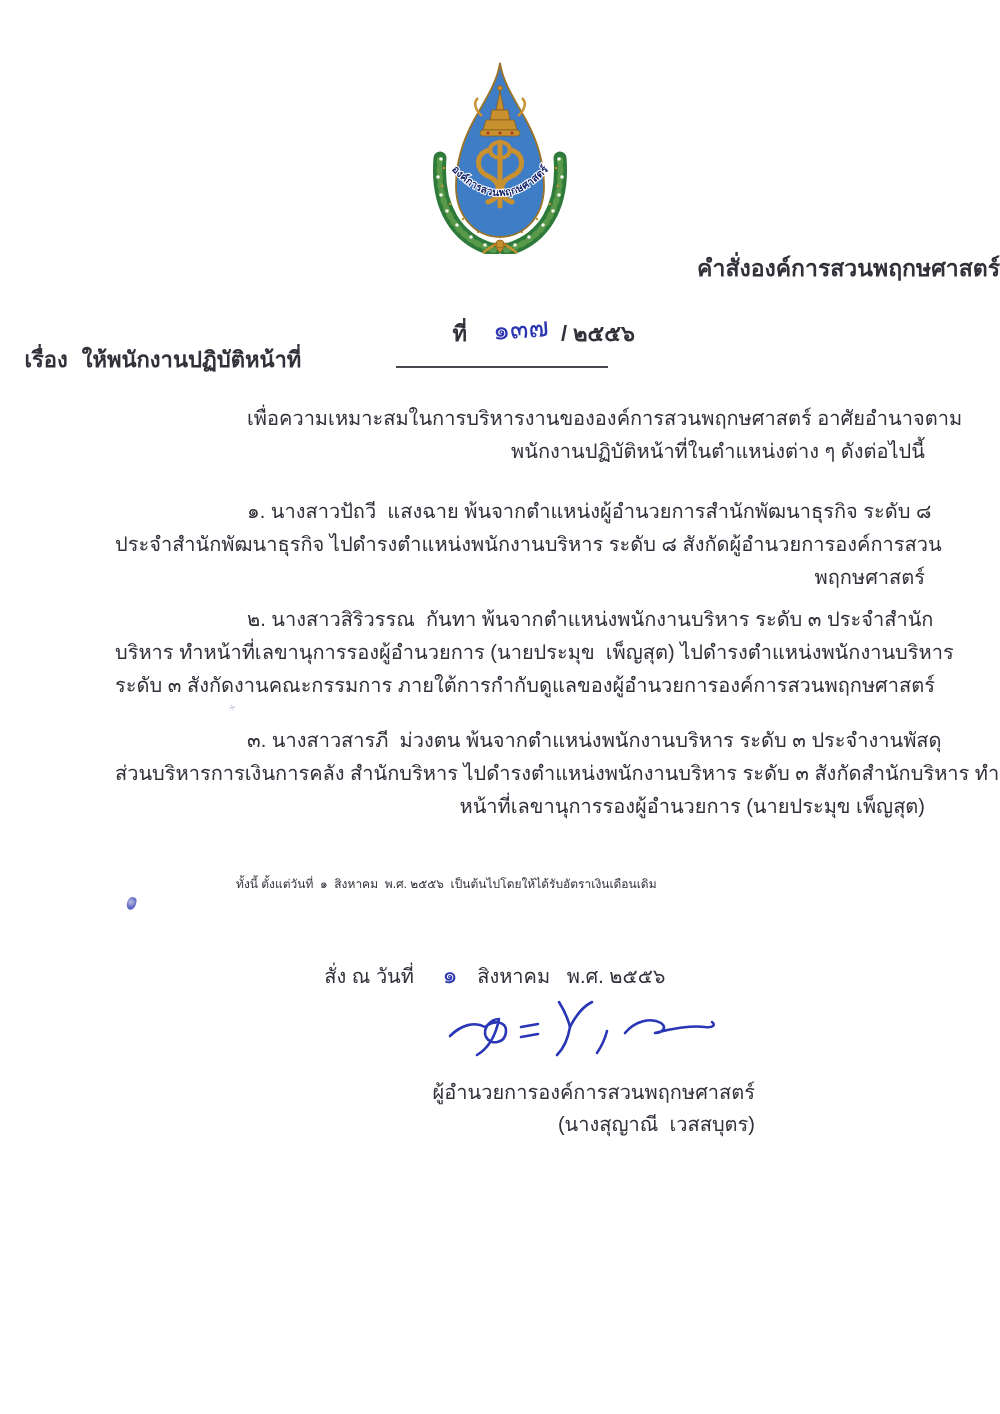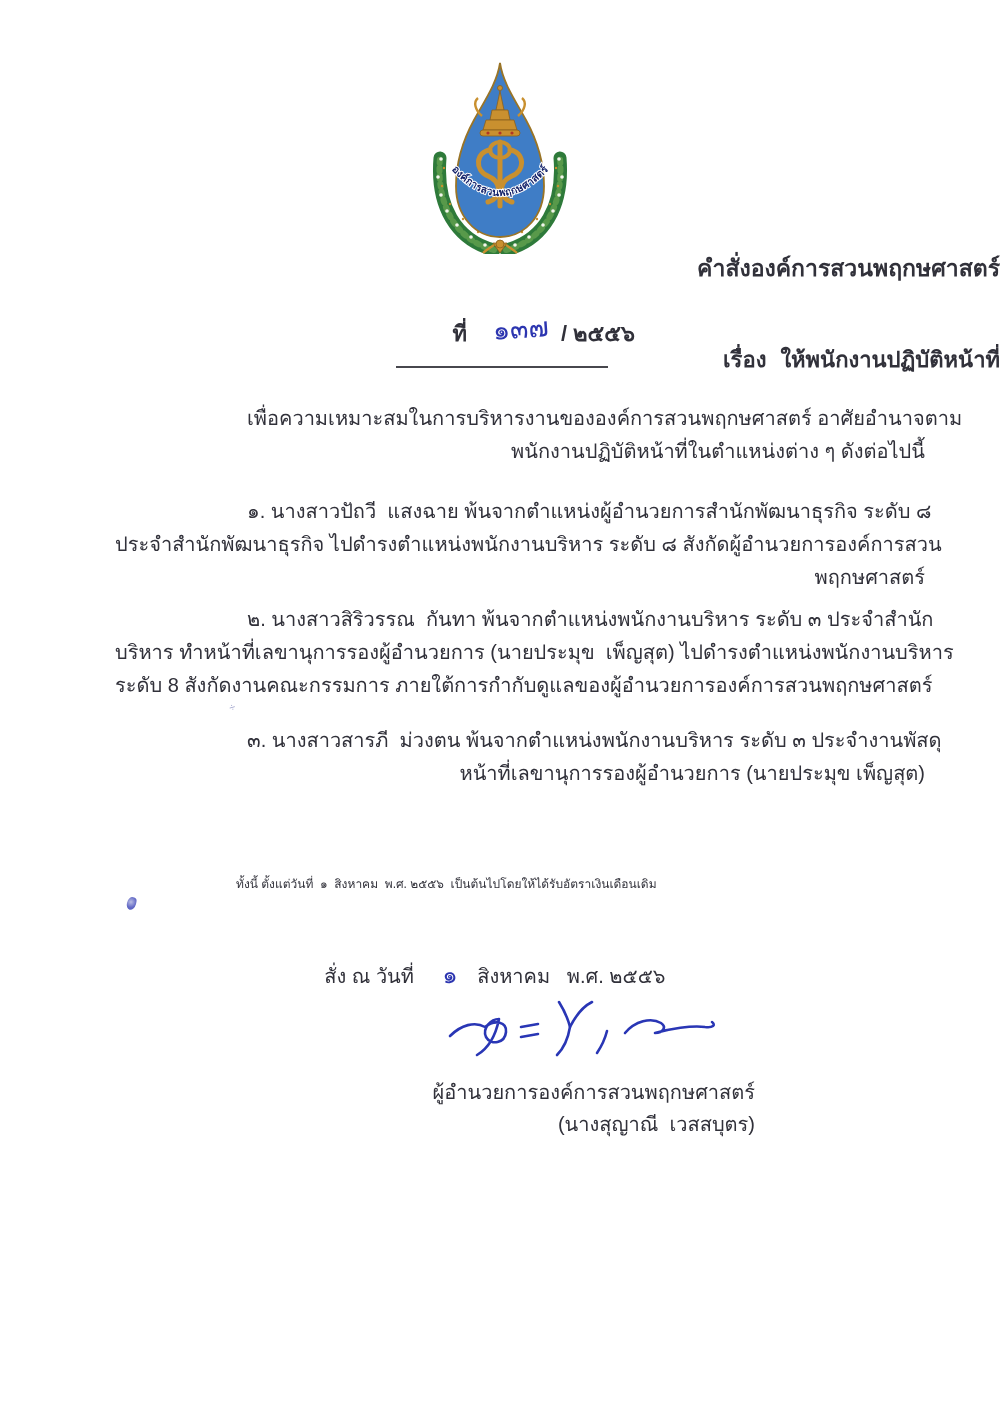--- a/index.html
+++ b/index.html
@@ -17,21 +17,21 @@
   .number-row{
     position:absolute;top:284px;left:428px;
     font-size:22px;font-weight:600;white-space:pre;
   }
   .number-row .hand{
     display:inline-block;margin:0 12px 0 26px;
     color:#2c35b0;font-size:27px;font-weight:500;
     transform:rotate(-4deg) translateY(-3px);
   }
   .subject-row{
-    position:absolute;top:316px;left:0;width:1000px;text-align:right;
+    position:absolute;top:316px;left:0;width:1000px;text-align:left;
     font-size:22px;font-weight:600;white-space:pre;
   }
   .subject-row .gap{display:inline-block;width:14px;}
   .title-underline{
     position:absolute;top:366px;left:396px;width:212px;height:2px;
     background:#47474d;
   }
   
   .para{position:absolute;left:115px;width:810px;font-size:20px;}
   .line{height:33px;line-height:33px;white-space:pre;text-align:right;}
@@ -171,27 +171,28 @@
 
   <div class="para para-item1">
     <div class="line indent">๑. นางสาวปัถวี  แสงฉาย พ้นจากตำแหน่งผู้อำนวยการสำนักพัฒนาธุรกิจ ระดับ ๘</div>
     <div class="line">ประจำสำนักพัฒนาธุรกิจ ไปดำรงตำแหน่งพนักงานบริหาร ระดับ ๘ สังกัดผู้อำนวยการองค์การสวน</div>
     <div class="line">พฤกษศาสตร์</div>
   </div>
 
   <div class="para para-item2">
     <div class="line indent">๒. นางสาวสิริวรรณ  กันทา พ้นจากตำแหน่งพนักงานบริหาร ระดับ ๓ ประจำสำนัก</div>
     <div class="line">บริหาร ทำหน้าที่เลขานุการรองผู้อำนวยการ (นายประมุข  เพ็ญสุต) ไปดำรงตำแหน่งพนักงานบริหาร</div>
-    <div class="line">ระดับ 8 สังกัดงานคณะกรรมการ ภายใต้การกำกับดูแลของผู้อำนวยการองค์การสวนพฤกษศาสตร์</div>
+    <div class="line">ระดับ ๓ สังกัดงานคณะกรรมการ ภายใต้การกำกับดูแลของผู้อำนวยการองค์การสวนพฤกษศาสตร์</div>
   </div>
 
   <span class="ink-mark-1">÷</span>
 
   <div class="para para-item3">
     <div class="line indent">๓. นางสาวสารภี  ม่วงตน พ้นจากตำแหน่งพนักงานบริหาร ระดับ ๓ ประจำงานพัสดุ</div>
+    <div class="line">ส่วนบริหารการเงินการคลัง สำนักบริหาร ไปดำรงตำแหน่งพนักงานบริหาร ระดับ ๓ สังกัดสำนักบริหาร ทำ</div>
     <div class="line">หน้าที่เลขานุการรองผู้อำนวยการ (นายประมุข เพ็ญสุต)</div>
   </div>
 
   <div class="effective-line">ทั้งนี้ ตั้งแต่วันที่  ๑  สิงหาคม  พ.ศ. ๒๕๕๖  เป็นต้นไปโดยให้ได้รับอัตราเงินเดือนเดิม</div>
 
   <div class="ink-mark-2"></div>
 
   <div class="issued-line">
     <span>สั่ง ณ วันที่</span><span class="hand">๑</span><span>สิงหาคม   พ.ศ. ๒๕๕๖</span>
   </div>

